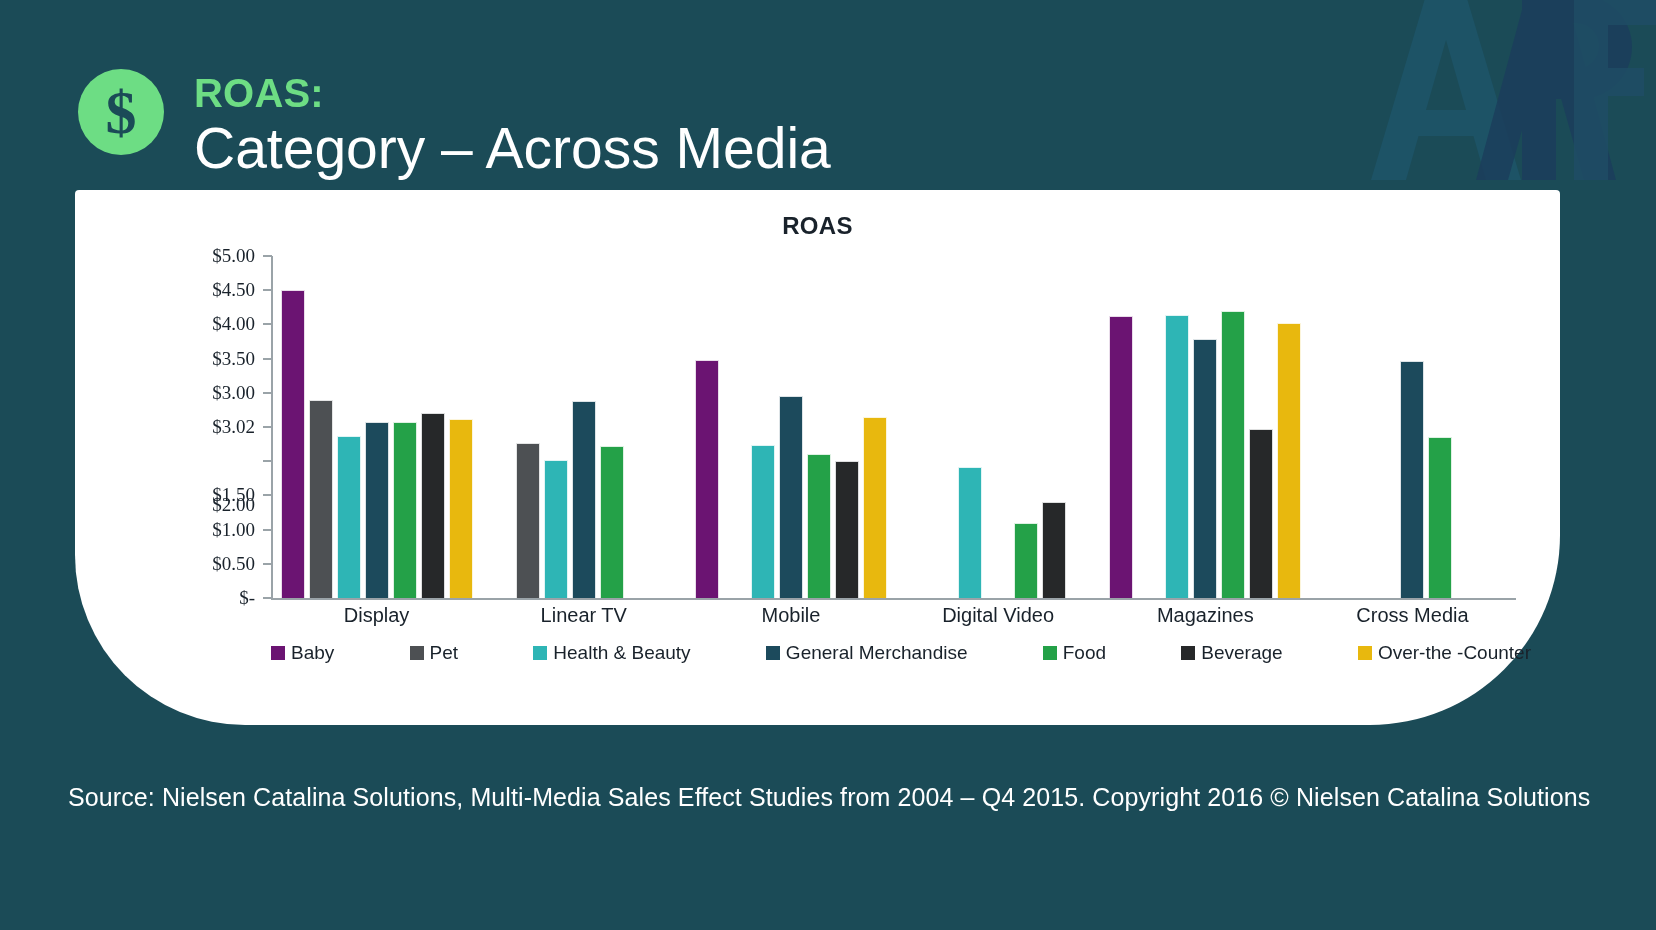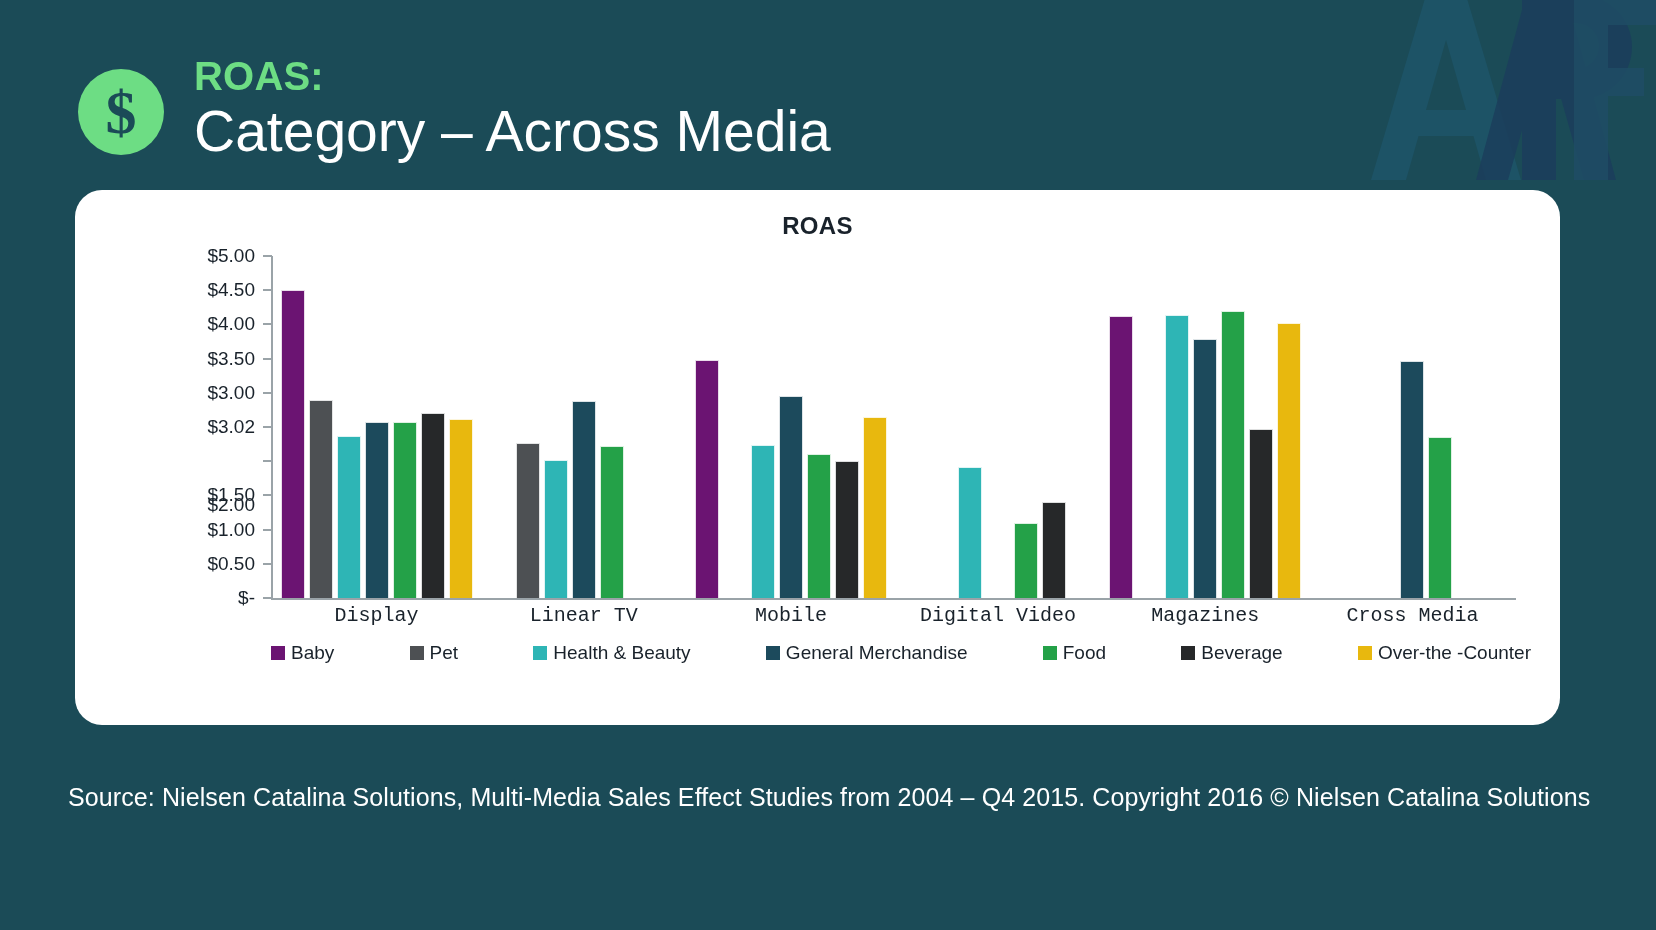--- a/index.html
+++ b/index.html
@@ -19,48 +19,47 @@
 
   
   .header{ position:absolute; left:78px; top:55px; display:flex; align-items:flex-start; }
   .coin{
     width:86px; height:86px; border-radius:50%;
     background:#6ddd84; flex:0 0 auto; margin-top:14px;
     display:flex; align-items:center; justify-content:center;
     color:#1b4b57; font-size:62px; font-weight:bold;
     font-family:"Liberation Serif", serif; line-height:1;
   }
-  .titles{ margin-left:30px; }
+  .titles{ margin-left:30px;margin-top:17px; }
   .kicker{ color:#6ddd84; font-size:40px; font-weight:bold; letter-spacing:0.2px; line-height:1.05; }
   .maintitle{ color:#ffffff; font-size:57px; font-weight:normal; line-height:1.15; margin-top:2px; white-space:nowrap; }
 
   
   .card{
     position:absolute; left:75px; top:190px; width:1485px; height:535px;
     background:#ffffff;
     border-top-left-radius:4px;
     border-top-right-radius:4px;
     border-bottom-right-radius:190px;
     border-bottom-left-radius:170px;
-    border-radius:27px;
   }
 
   .chart-title{
     text-align:center; font-size:24px; font-weight:bold; color:#19222b;
     margin-top:22px; letter-spacing:0.3px;
   }
 
   
   .plot-wrap{ position:relative; margin:16px 0 0 0; height:355px; }
   .y-labels{
     position:absolute; left:92px; top:0; width:88px; height:342px;
   }
   .y-lab{
     position:absolute; right:0; transform:translateY(-50%);
-    font-size:19px; color:#19222b; white-space:nowrap;
+    font-size:19px; color:#19222b; white-space:nowrap;font-family:Liberation Serif, serif;
   }
   .axis-line{
     position:absolute; left:196px; top:0; width:2px; height:342px; background:#9aa3a8;
   }
   .tick{
     position:absolute; left:188px; width:9px; height:2px; background:#9aa3a8;
     transform:translateY(-50%);
   }
   .x-axis{
     position:absolute; left:196px; top:342px; width:1245px; height:2px; background:#9aa3a8;
@@ -70,21 +69,21 @@
     position:absolute; left:198px; top:0; width:1243px; height:342px;
     display:flex;
   }
   .group{ flex:1 1 0; position:relative; display:flex; align-items:flex-end;
           justify-content:center; height:342px; }
   .slots{ display:flex; align-items:flex-end; height:342px; gap:4px; }
   .bar{ width:24px; border:1px solid rgba(255,255,255,0.85); border-bottom:none; }
   .bar.empty{ border:none; background:transparent !important; }
 
   .cat-labels{
-    position:absolute; left:198px; top:348px; width:1243px; display:flex;font-family:Liberation Mono, monospace;
+    position:absolute; left:198px; top:348px; width:1243px; display:flex;
   }
   .cat{ flex:1 1 0; text-align:center; font-size:20px; color:#19222b; }
 
   
   .legend{
     position:absolute; left:196px; top:452px; width:1260px;
     display:flex; align-items:center; justify-content:space-between;
   }
   .leg-item{ display:flex; align-items:center; font-size:19px; color:#19222b; white-space:nowrap; }
   .swatch{ width:14px; height:14px; margin-right:6px; flex:0 0 auto; }

